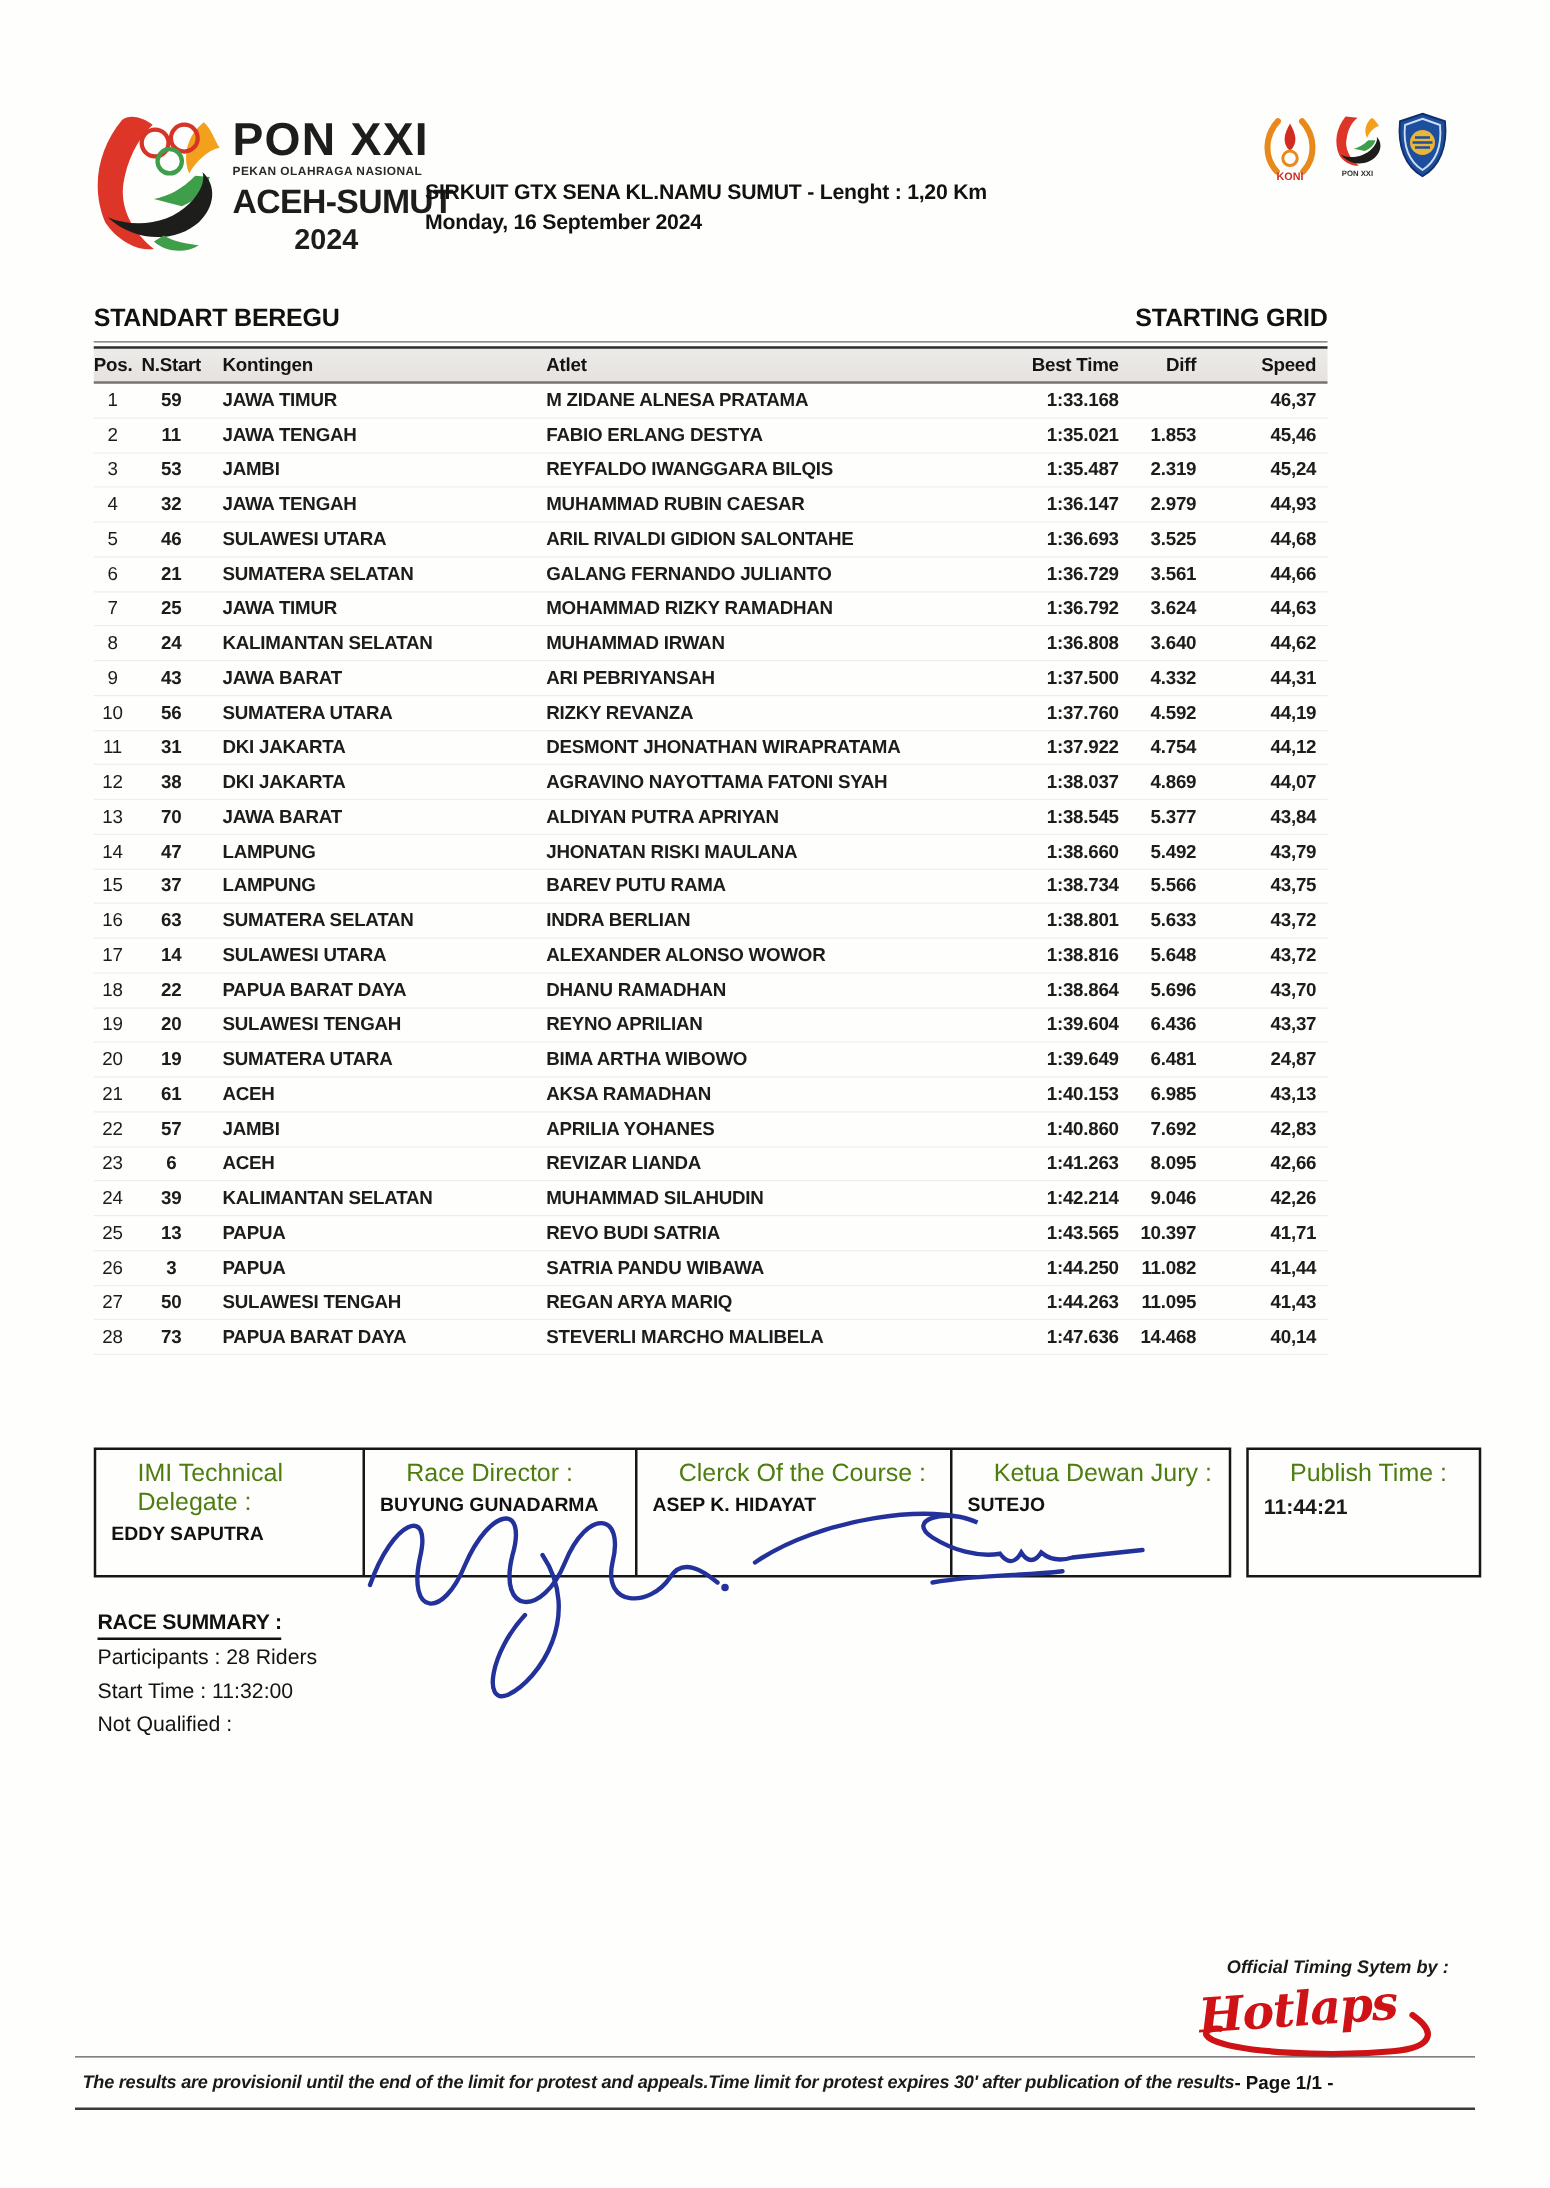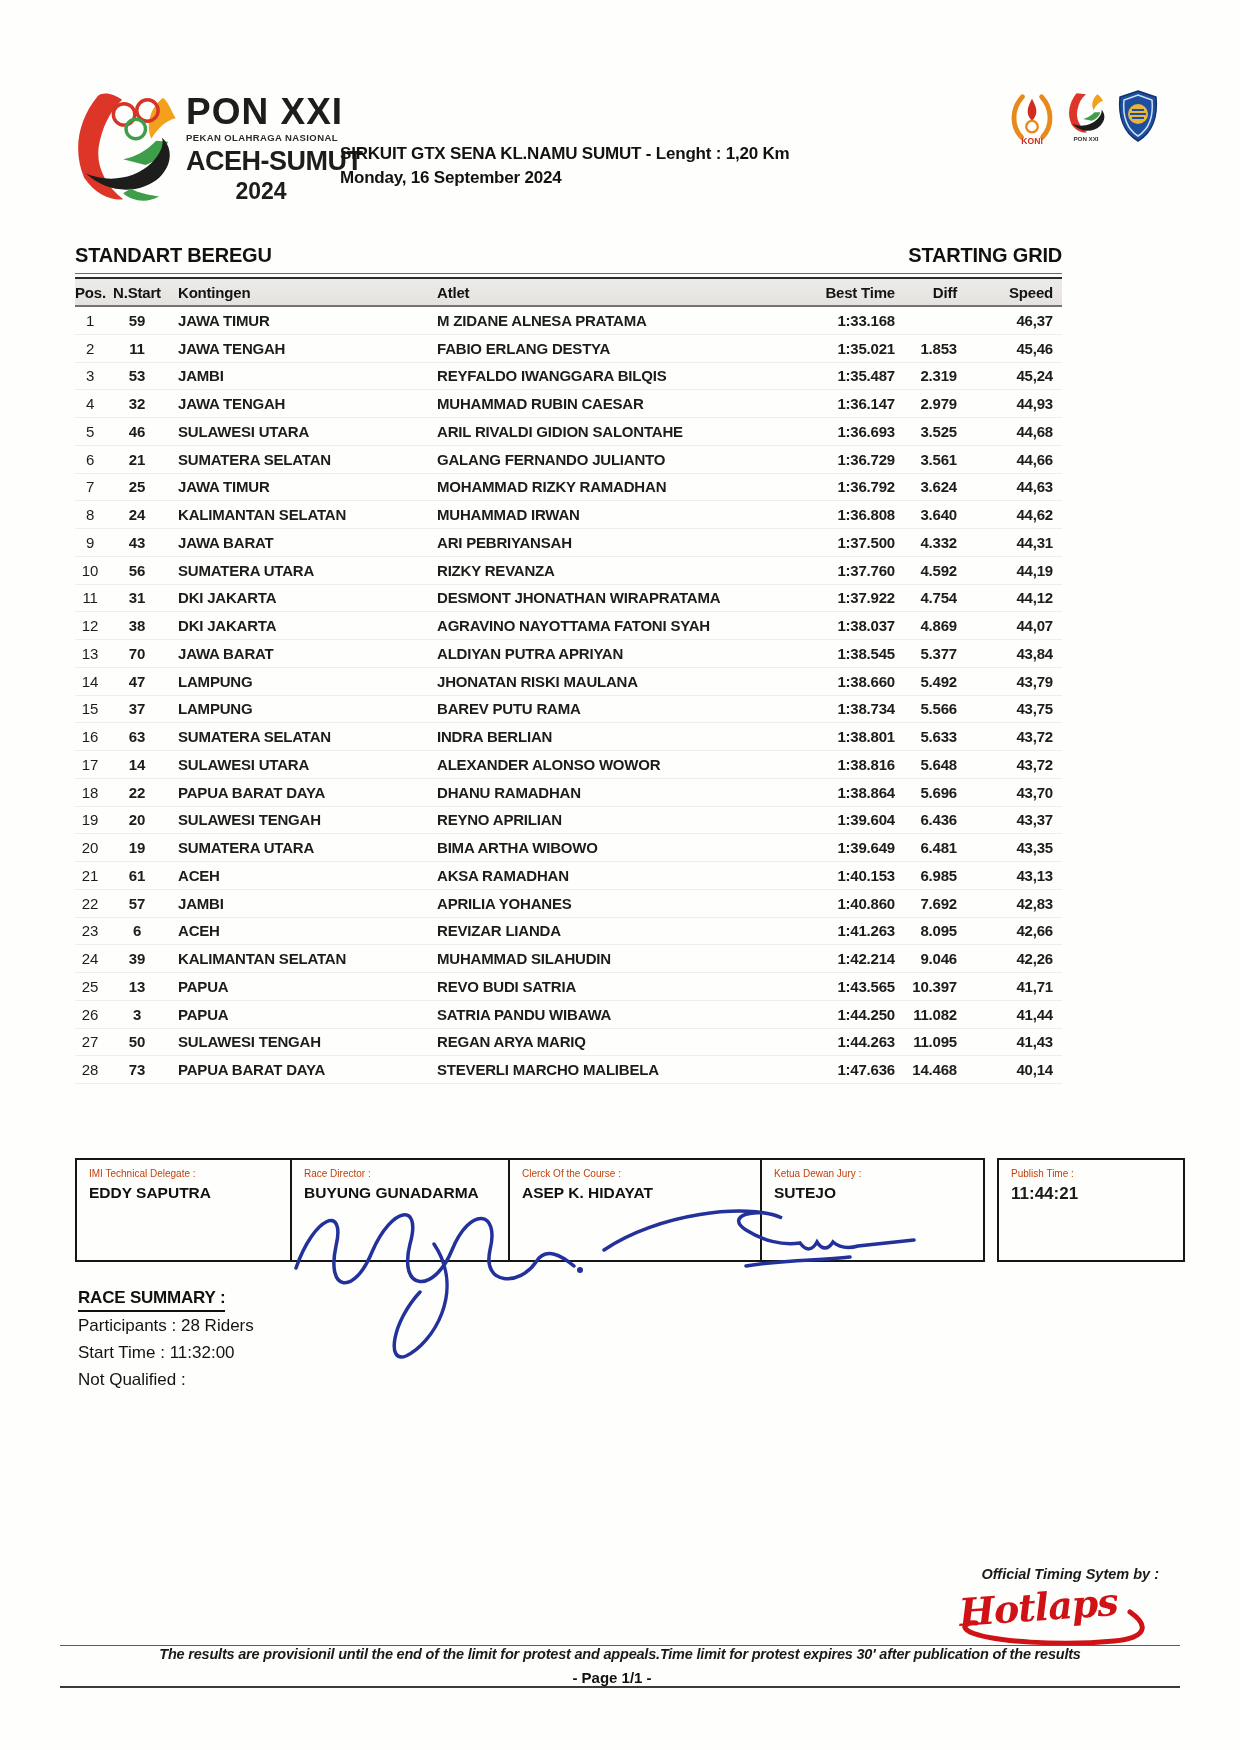--- a/index.html
+++ b/index.html
@@ -34,40 +34,40 @@
   .c-time    { width: 80px;  text-align: right; }
   .c-diff    { width: 62px;  text-align: right; }
   .c-speed   { width: 96px;  text-align: right; }
 
   
   .officials { position: absolute; left: 75px; top: 1158px; width: 910px; height: 104px;
                display: flex; border: 2px solid #161616; }
   .official-box { border-right: 2px solid #161616; padding: 8px 12px; }
   .official-box:last-child { border-right: none; }
   .ob-1 { width: 215px; } .ob-2 { width: 218px; } .ob-3 { width: 252px; } .ob-4 { width: 221px; }
-  .official-label { font-size: 10px; font-weight: 400; color: #c2410c; }
+  .official-label { font-size: 20px; font-weight: 400; color: #4d7c0f; margin-left: 21px; }
   .official-name  { font-size: 15.5px; font-weight: 800; margin-top: 5px; color: #111; }
   .publish-box { position: absolute; left: 997px; top: 1158px; width: 188px; height: 104px;
                  border: 2px solid #161616; padding: 8px 12px; }
   .publish-value { font-size: 17px; font-weight: 800; margin-top: 5px; }
   .sig { position: absolute; pointer-events: none; }
 
   
   .race-summary { position: absolute; left: 78px; top: 1288px; }
   .rs-title { display: inline-block; font-size: 17px; font-weight: 800; color: #111;
               border-bottom: 2.5px solid #111; padding-bottom: 2px; letter-spacing: -0.2px; }
   .rs-line { font-size: 17px; font-weight: 500; color: #131313; line-height: 27px; }
   .rs-line:first-of-type { margin-top: 5px; }
 
   
   .timing { position: absolute; right: 81px; top: 1566px; text-align: right; }
   .timing-label { font-size: 14.5px; font-weight: 700; font-style: italic; color: #1a1a1a; }
   .footer { position: absolute; left: 60px; top: 1645px; width: 1120px; height: 43px;
             border-top: 1.5px solid #5a5a5a; border-bottom: 2.5px solid #3b3b3b;
-            display: flex; justify-content: space-between; align-items: center; padding: 0 6px; flex-direction: column; }
+            display: flex; justify-content: flex-start; align-items: center; padding: 0 6px; }
   .footer-disclaimer { font-size: 14.5px; font-weight: 600; font-style: italic; color: #1a1a1a; letter-spacing: -0.2px; }
   .footer-page { font-size: 15px; font-weight: 800; color: #111; margin-right: 16px; }
 </style>
 </head>
 <body>
 
 <div class="page">
 
   <svg class="pon-logo" viewBox="0 0 120 115">
     <path d="M30,4 C10,28 4,60 16,88 C28,106 46,112 56,110 C38,96 28,76 31,56 C34,38 42,20 55,8 C47,2 36,-1 30,4 Z" fill="#dd3528"></path>
@@ -301,21 +301,21 @@
           <div class="cell c-diff">6.436</div>
           <div class="cell c-speed">43,37</div>
         </div>
         <div class="trow">
           <div class="cell c-pos">20</div>
           <div class="cell c-nstart">19</div>
           <div class="cell c-kont">SUMATERA UTARA</div>
           <div class="cell c-atlet">BIMA ARTHA WIBOWO</div>
           <div class="cell c-time">1:39.649</div>
           <div class="cell c-diff">6.481</div>
-          <div class="cell c-speed">43,35</div>
+          <div class="cell c-speed">24,87</div>
         </div>
         <div class="trow">
           <div class="cell c-pos">21</div>
           <div class="cell c-nstart">61</div>
           <div class="cell c-kont">ACEH</div>
           <div class="cell c-atlet">AKSA RAMADHAN</div>
           <div class="cell c-time">1:40.153</div>
           <div class="cell c-diff">6.985</div>
           <div class="cell c-speed">43,13</div>
         </div>

